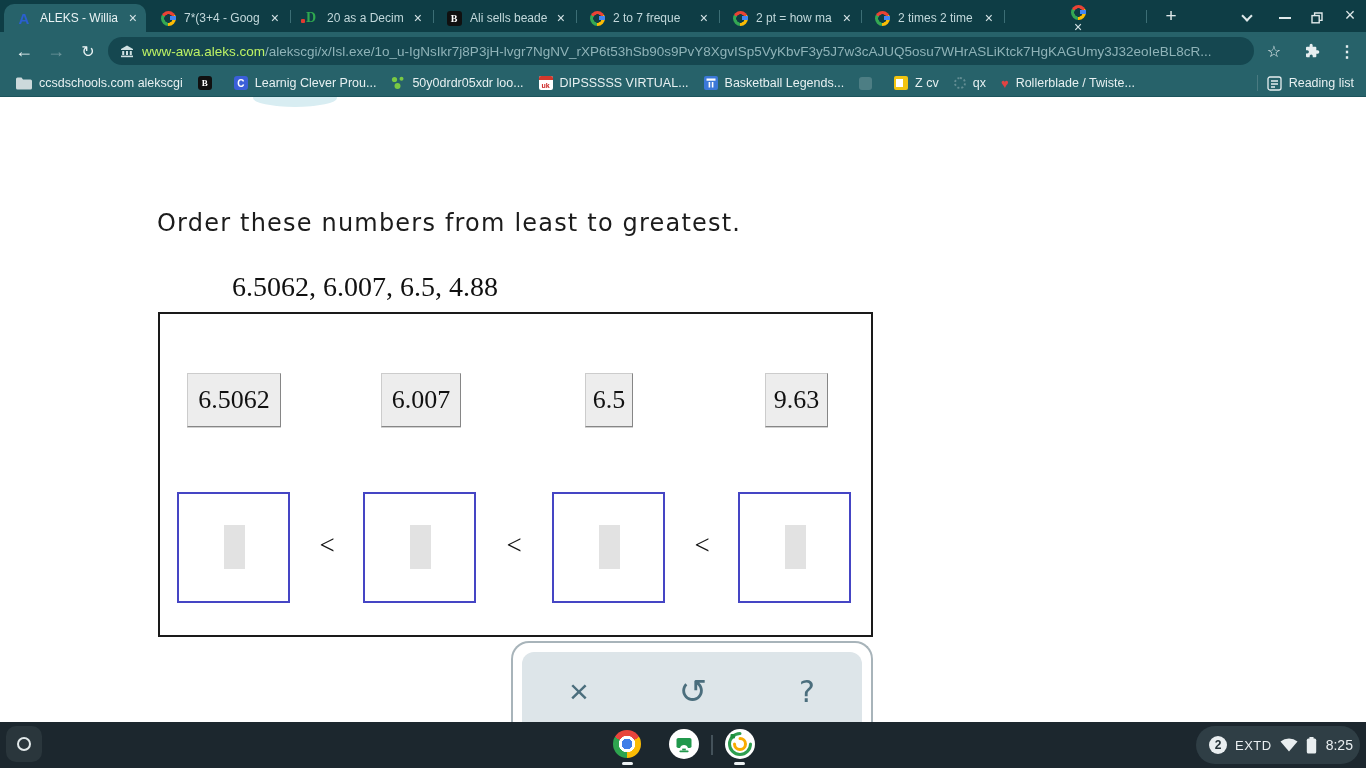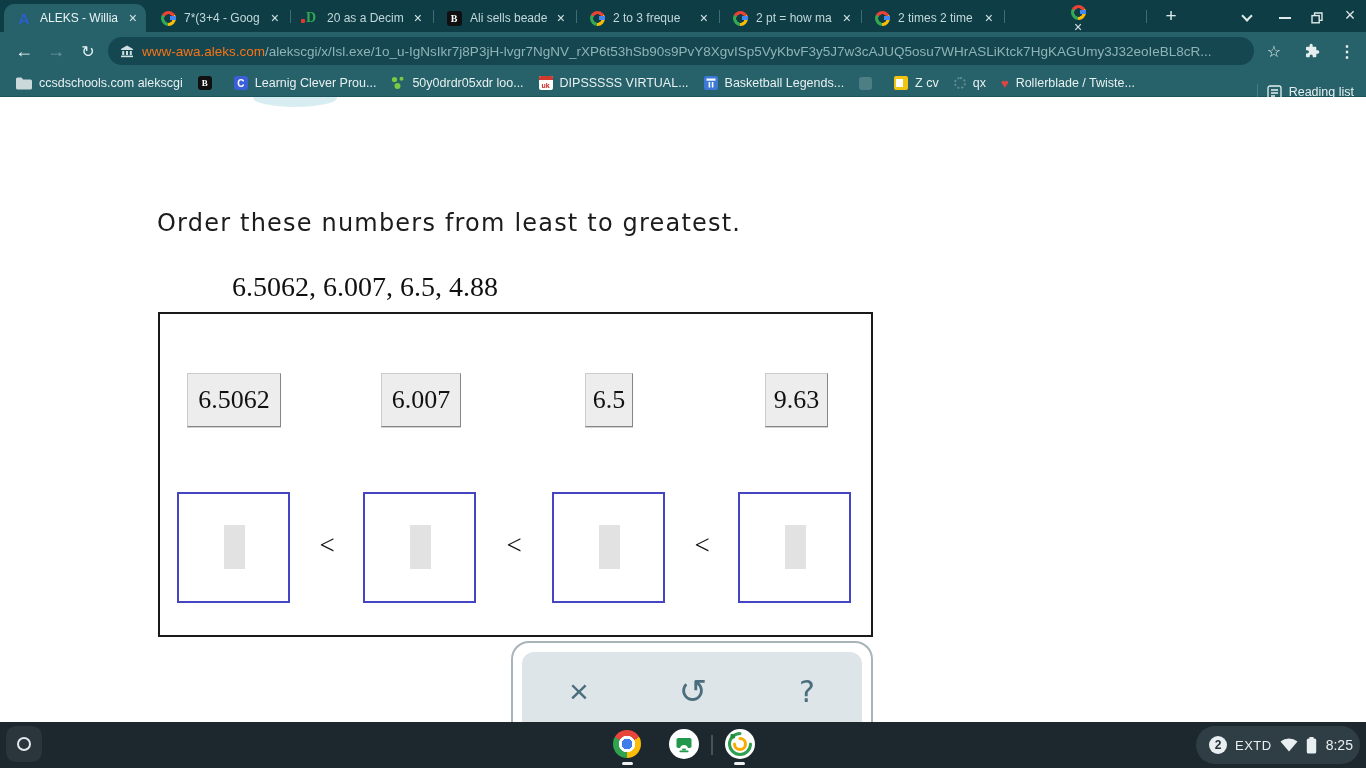--- a/index.html
+++ b/index.html
@@ -40,33 +40,33 @@
 
   
   .toolbar{position:absolute;left:0;top:32px;width:1366px;height:38px;background:#27626a;}
   .navicon{position:absolute;top:7px;width:24px;height:24px;display:flex;align-items:center;
            justify-content:center;font-size:18px;color:#e8f1f2;}
   .nav-back{left:12px;}.nav-fwd{left:44px;color:#6f969c;}.nav-reload{left:76px;font-size:16px;}
   .urlbar{position:absolute;left:108px;top:5px;width:1146px;height:28px;border-radius:14px;
           background:#154750;display:flex;align-items:center;padding:0 12px;overflow:hidden;}
   .siteicon{flex:none;margin-right:8px;display:flex;}
   .urltext{font-size:13.5px;white-space:nowrap;overflow:hidden;}
-  .urltext .host{color:#f97316;}
+  .urltext .host{color:#bef264;}
   .urltext .path{color:#8fb3b8;}
   .tbicon{position:absolute;top:8px;width:24px;height:22px;display:flex;align-items:center;
           justify-content:center;color:#e6eef0;}
   .tb-star{left:1262px;font-size:16px;}
   .tb-puzzle{left:1300px;}
   .tb-more{left:1335px;font-size:16px;font-weight:700;}
 
   
   .bookmarks{position:absolute;left:0;top:70px;width:1366px;height:27px;background:#27626a;
              border-bottom:1px solid #1c545c;}
   .bmleft{position:absolute;left:16px;top:0;height:26px;display:flex;align-items:center;gap:15px;}
-  .bmright{position:absolute;right:12px;top:0;height:26px;display:flex;align-items:center;gap:9px;margin-top:9px;}
+  .bmright{position:absolute;right:12px;top:0;height:26px;display:flex;align-items:center;gap:9px;}
   .bm{display:flex;align-items:center;gap:7px;font-size:12.5px;color:#e7f0f1;white-space:nowrap;}
   .bmi{display:flex;align-items:center;justify-content:center;flex:none;}
   .ic-b{width:14px;height:14px;background:#101010;border-radius:3px;color:#fff;font-weight:700;
         font-size:9px;display:flex;align-items:center;justify-content:center;font-family:"Liberation Serif",serif;}
   .ic-c{width:14px;height:14px;background:#3b5fd9;border-radius:3px;color:#fff;font-weight:700;
         font-size:10px;display:flex;align-items:center;justify-content:center;}
   .ic-uk{width:14px;height:14px;background:#fff;border-radius:2px;position:relative;
          display:flex;align-items:flex-end;justify-content:center;color:#c22;font-weight:800;font-size:7px;line-height:8px;}
   .ic-uk::before{content:"";position:absolute;top:0;left:0;width:14px;height:4px;background:#d3382c;border-radius:2px 2px 0 0;}
   .ic-ghost{width:13px;height:13px;border-radius:3px;background:rgba(255,255,255,0.18);}
@@ -157,21 +157,21 @@
       <span class="fav">
           <span class="fav-b">B</span>
         </span>
       <span class="title">Ali sells beade</span>
       <span class="x">×</span>
     </div>
     <div class="tab t5">
       <span class="fav">
           <span class="fav-google"></span>
         </span>
-      <span class="title">2 to 3 freque</span>
+      <span class="title">2 to 7 freque</span>
       <span class="x">×</span>
     </div>
     <div class="tab t6">
       <span class="fav">
           <span class="fav-google"></span>
         </span>
       <span class="title">2 pt = how ma</span>
       <span class="x">×</span>
     </div>
     <div class="tab t7">

